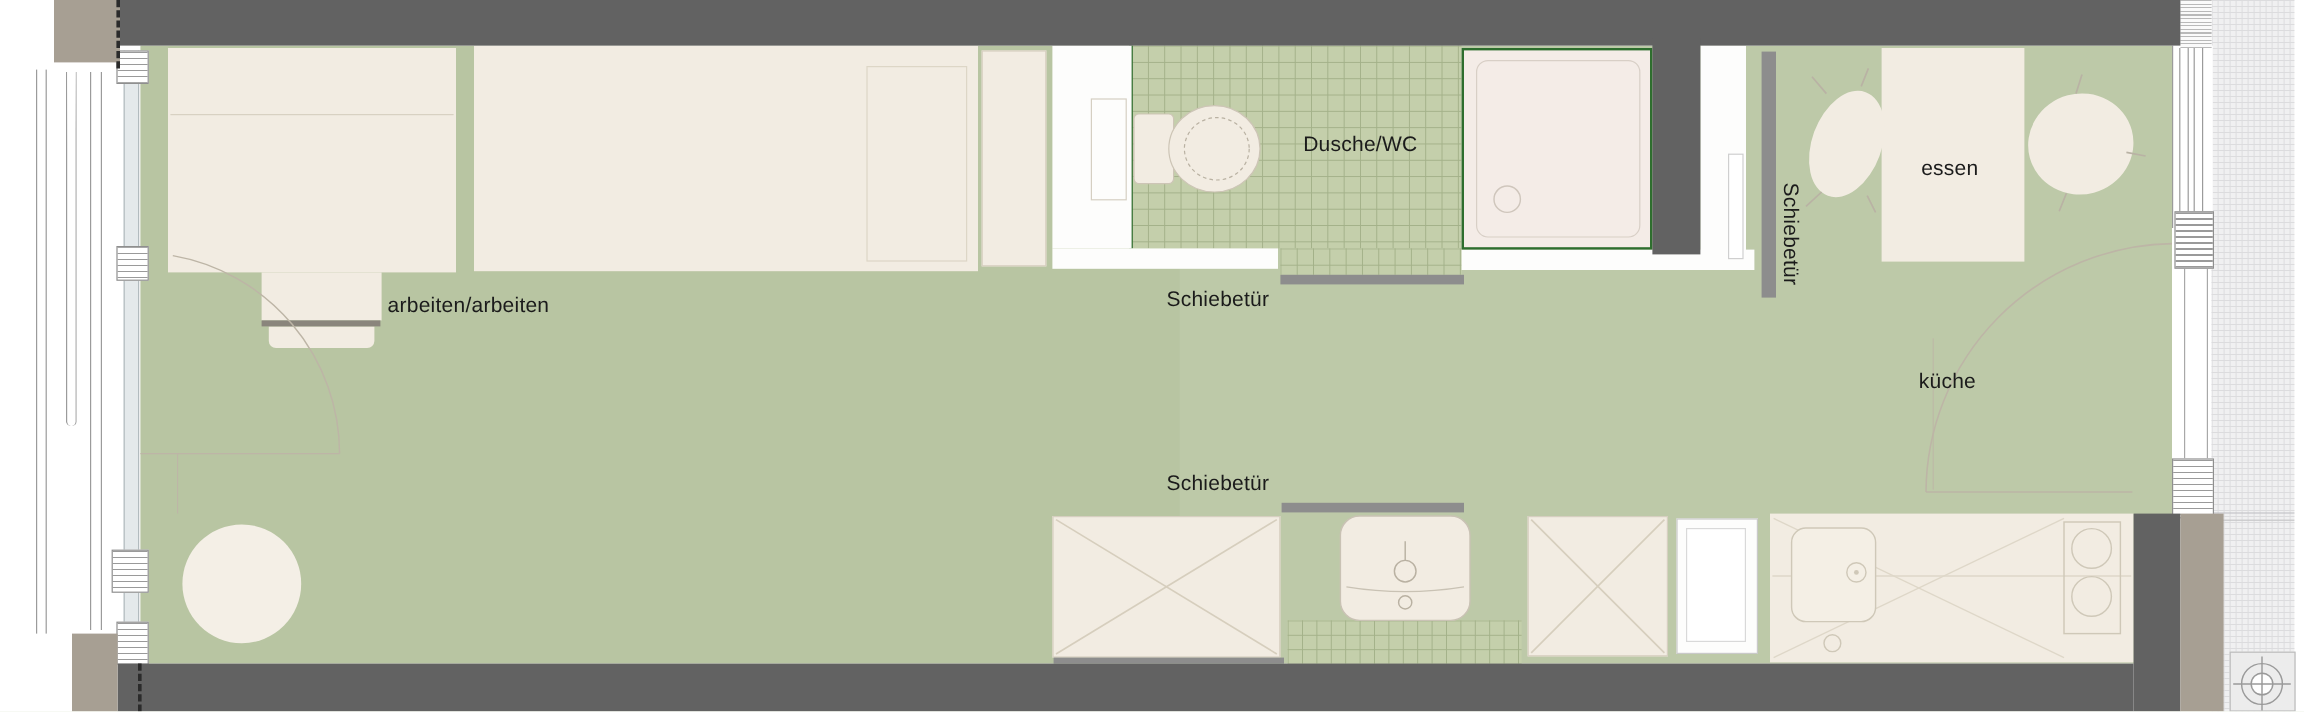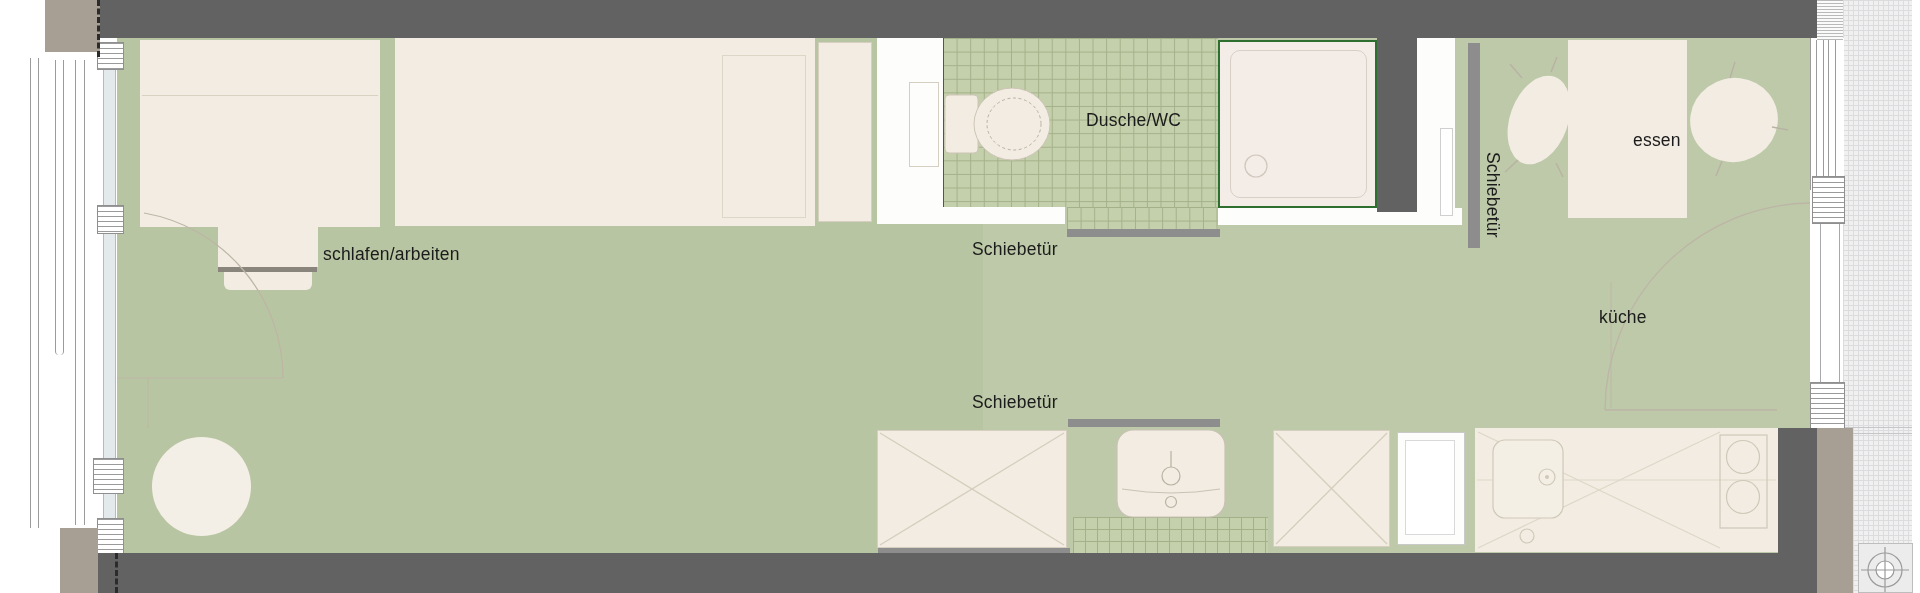--- a/index.html
+++ b/index.html
@@ -199,21 +199,21 @@
     </g>
 
     <g fill="none" stroke="#9a9a9a" stroke-width="1.2">
       <circle cx="1885" cy="570" r="17"></circle>
       <circle cx="1885" cy="570" r="9" fill="#ffffff"></circle>
       <line x1="1861" y1="570" x2="1909" y2="570"></line>
       <line x1="1885" y1="547" x2="1885" y2="592"></line>
     </g>
   </svg>
 
-  <div class="label" style="left:323px;top:244px;">schlafen/arbeiten</div>
+  <div class="label" style="left:323px;top:244px;">arbeiten/arbeiten</div>
   <div class="label" style="left:1086px;top:110px;">Dusche/WC</div>
   <div class="label" style="left:972px;top:239px;">Schiebetür</div>
   <div class="label" style="left:972px;top:392px;">Schiebetür</div>
   <div class="label label-v" style="left:1503px;top:152px;">Schiebetür</div>
-  <div class="label" style="left:1601px;top:130px;margin-left:32px;">essen</div>
+  <div class="label" style="left:1601px;top:130px;">essen</div>
   <div class="label" style="left:1599px;top:307px;">küche</div>
 
 </div>
 
 </body></html>

